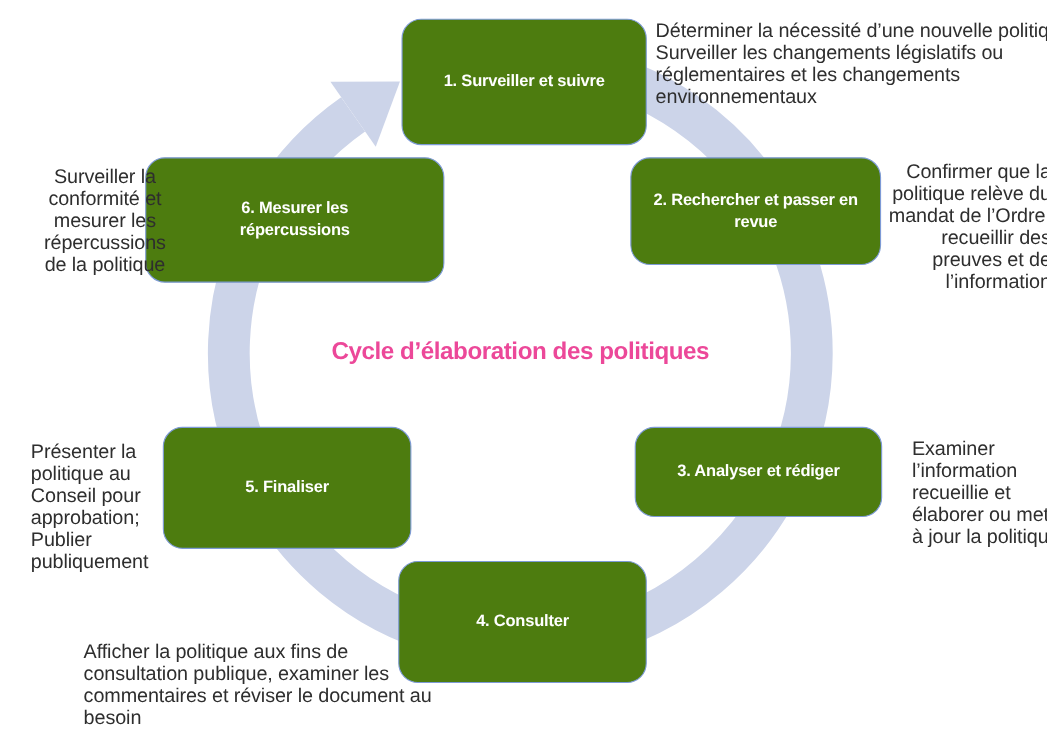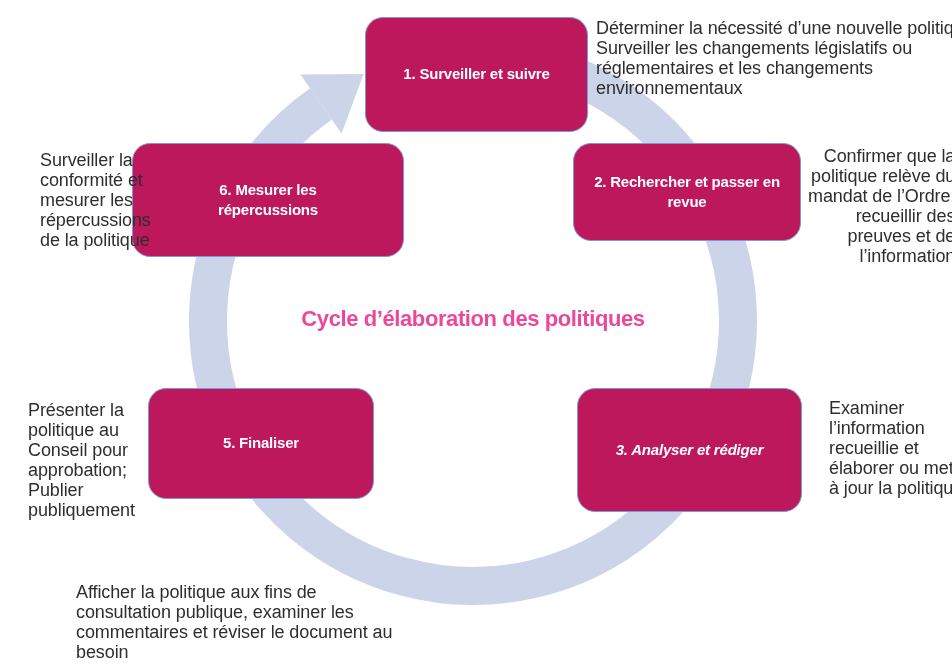--- a/index.html
+++ b/index.html
@@ -15,21 +15,21 @@
     overflow: hidden;
     font-family: "Liberation Sans", sans-serif;
   }
   #cycle-svg {
     position: absolute;
     left: 0;
     top: 0;
   }
   .step-box {
     position: absolute;
-    background: #be185d;
+    background: #4d7c0f;
     border: 1px solid #7d9ad6;
     border-radius: 18px;
     box-sizing: border-box;
     display: flex;
     align-items: center;
     justify-content: center;
     text-align: center;
     color: #ffffff;
     font-weight: bold;
     font-size: 15px;
@@ -52,51 +52,54 @@
     width: 946px;
     text-align: center;
     font-size: 22px;
     font-weight: bold;
     color: #ec4899;
     letter-spacing: -0.4px;
   }
   
   #box-1 { left: 365px; top: 17px;  width: 223px; height: 115px; }
   #box-2 { left: 573px; top: 143px; width: 228px; height: 98px; }
-  #box-3 { left: 577px; top: 388px; width: 225px; height: 124px; font-style: italic; }
+  #box-3 { left: 577px; top: 388px; width: 225px; height: 82px; }
   #box-4 { left: 362px; top: 510px; width: 226px; height: 111px; }
   #box-5 { left: 148px; top: 388px; width: 226px; height: 111px; text-align: right; }
   #box-6 { left: 132px; top: 143px; width: 272px; height: 114px; }
   
   #ann-1 { left: 596px; top: 18px;  }
   #ann-2 { left: 808px; top: 146px; text-align: right; }
   #ann-3 { left: 829px; top: 398px; }
   #ann-4 { left: 76px;  top: 582px; }
   #ann-5 { left: 28px;  top: 400px; }
-  #ann-6 { left: 40px;  top: 150px; }
+  #ann-6 { left: 40px;  top: 150px; text-align: center; }
 </style>
 </head>
 <body>
 
 <div id="stage">
 
   <svg id="cycle-svg" width="952" height="668" viewBox="0 0 952 668">
     <path d="M 519 60 A 265 265 0 1 1 321 103.9" fill="none" stroke-width="38" stroke-linecap="butt" stroke="#CCD4E9"></path>
     <polygon points="300.4,74.4 363.6,74.1 341.6,133.4" fill="#CCD4E9"></polygon>
   </svg>
 
   <div class="step-box" id="box-1">
     <span>1. Surveiller et suivre</span>
   </div>
   <div class="step-box" id="box-2">
     <span>2. Rechercher et passer en
 revue</span>
   </div>
   <div class="step-box" id="box-3">
     <span>3. Analyser et rédiger</span>
+  </div>
+  <div class="step-box" id="box-4">
+    <span>4. Consulter</span>
   </div>
   <div class="step-box" id="box-5">
     <span>5. Finaliser</span>
   </div>
   <div class="step-box" id="box-6">
     <span>6. Mesurer les
 répercussions</span>
   </div>
 
   <div class="annotation" id="ann-1">Déterminer la nécessité d’une nouvelle politique;

